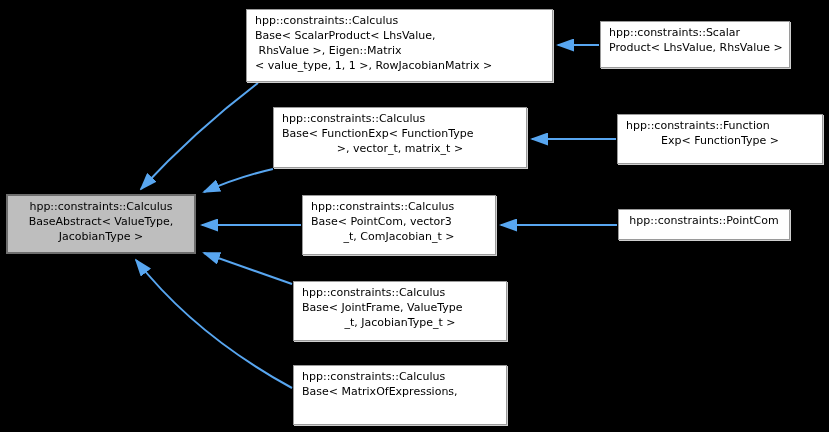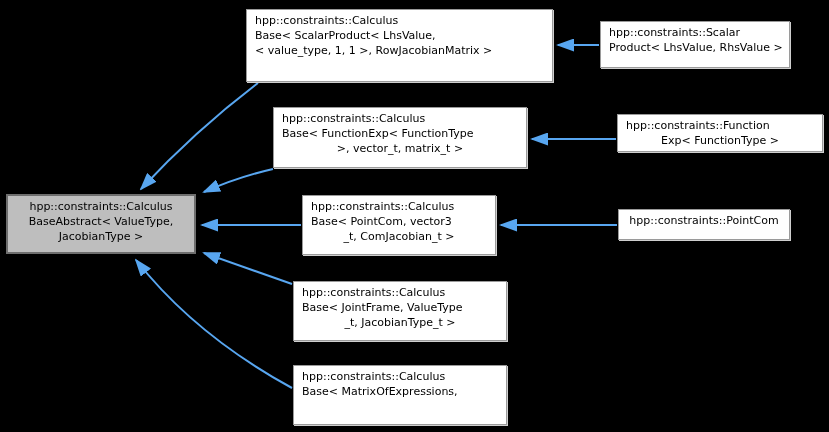--- a/index.html
+++ b/index.html
@@ -58,20 +58,21 @@
 
   <div class="node highlight" style="left:6px;top:194px;width:190px;height:60px;">
     <div class="ln c">hpp::constraints::Calculus</div>
     <div class="ln c">BaseAbstract&lt; ValueType,</div>
     <div class="ln c">JacobianType &gt;</div>
   </div>
 
   <div class="node" style="left:246px;top:9px;width:307px;height:73px;">
     <div class="ln l">hpp::constraints::Calculus</div>
     <div class="ln l">Base&lt; ScalarProduct&lt; LhsValue,</div>
+    <div class="ln l"> RhsValue &gt;, Eigen::Matrix</div>
     <div class="ln l">&lt; value_type, 1, 1 &gt;, RowJacobianMatrix &gt;</div>
   </div>
 
   <div class="node" style="left:273px;top:107px;width:254px;height:61px;">
     <div class="ln l">hpp::constraints::Calculus</div>
     <div class="ln l">Base&lt; FunctionExp&lt; FunctionType</div>
     <div class="ln c">&gt;, vector_t, matrix_t &gt;</div>
   </div>
 
   <div class="node" style="left:302px;top:195px;width:194px;height:60px;">
@@ -89,21 +90,21 @@
   <div class="node" style="left:293px;top:365px;width:214px;height:60px;">
     <div class="ln l">hpp::constraints::Calculus</div>
     <div class="ln l">Base&lt; MatrixOfExpressions,</div>
   </div>
 
   <div class="node" style="left:600px;top:21px;width:190px;height:47px;">
     <div class="ln l">hpp::constraints::Scalar</div>
     <div class="ln l">Product&lt; LhsValue, RhsValue &gt;</div>
   </div>
 
-  <div class="node" style="left:617px;top:114px;width:206px;height:38px;">
+  <div class="node" style="left:617px;top:114px;width:206px;height:50px;">
     <div class="ln l">hpp::constraints::Function</div>
     <div class="ln c">Exp&lt; FunctionType &gt;</div>
   </div>
 
   <div class="node" style="left:618px;top:209px;width:172px;height:31px;">
     <div class="ln c">hpp::constraints::PointCom</div>
   </div>
 
 </div>
 

